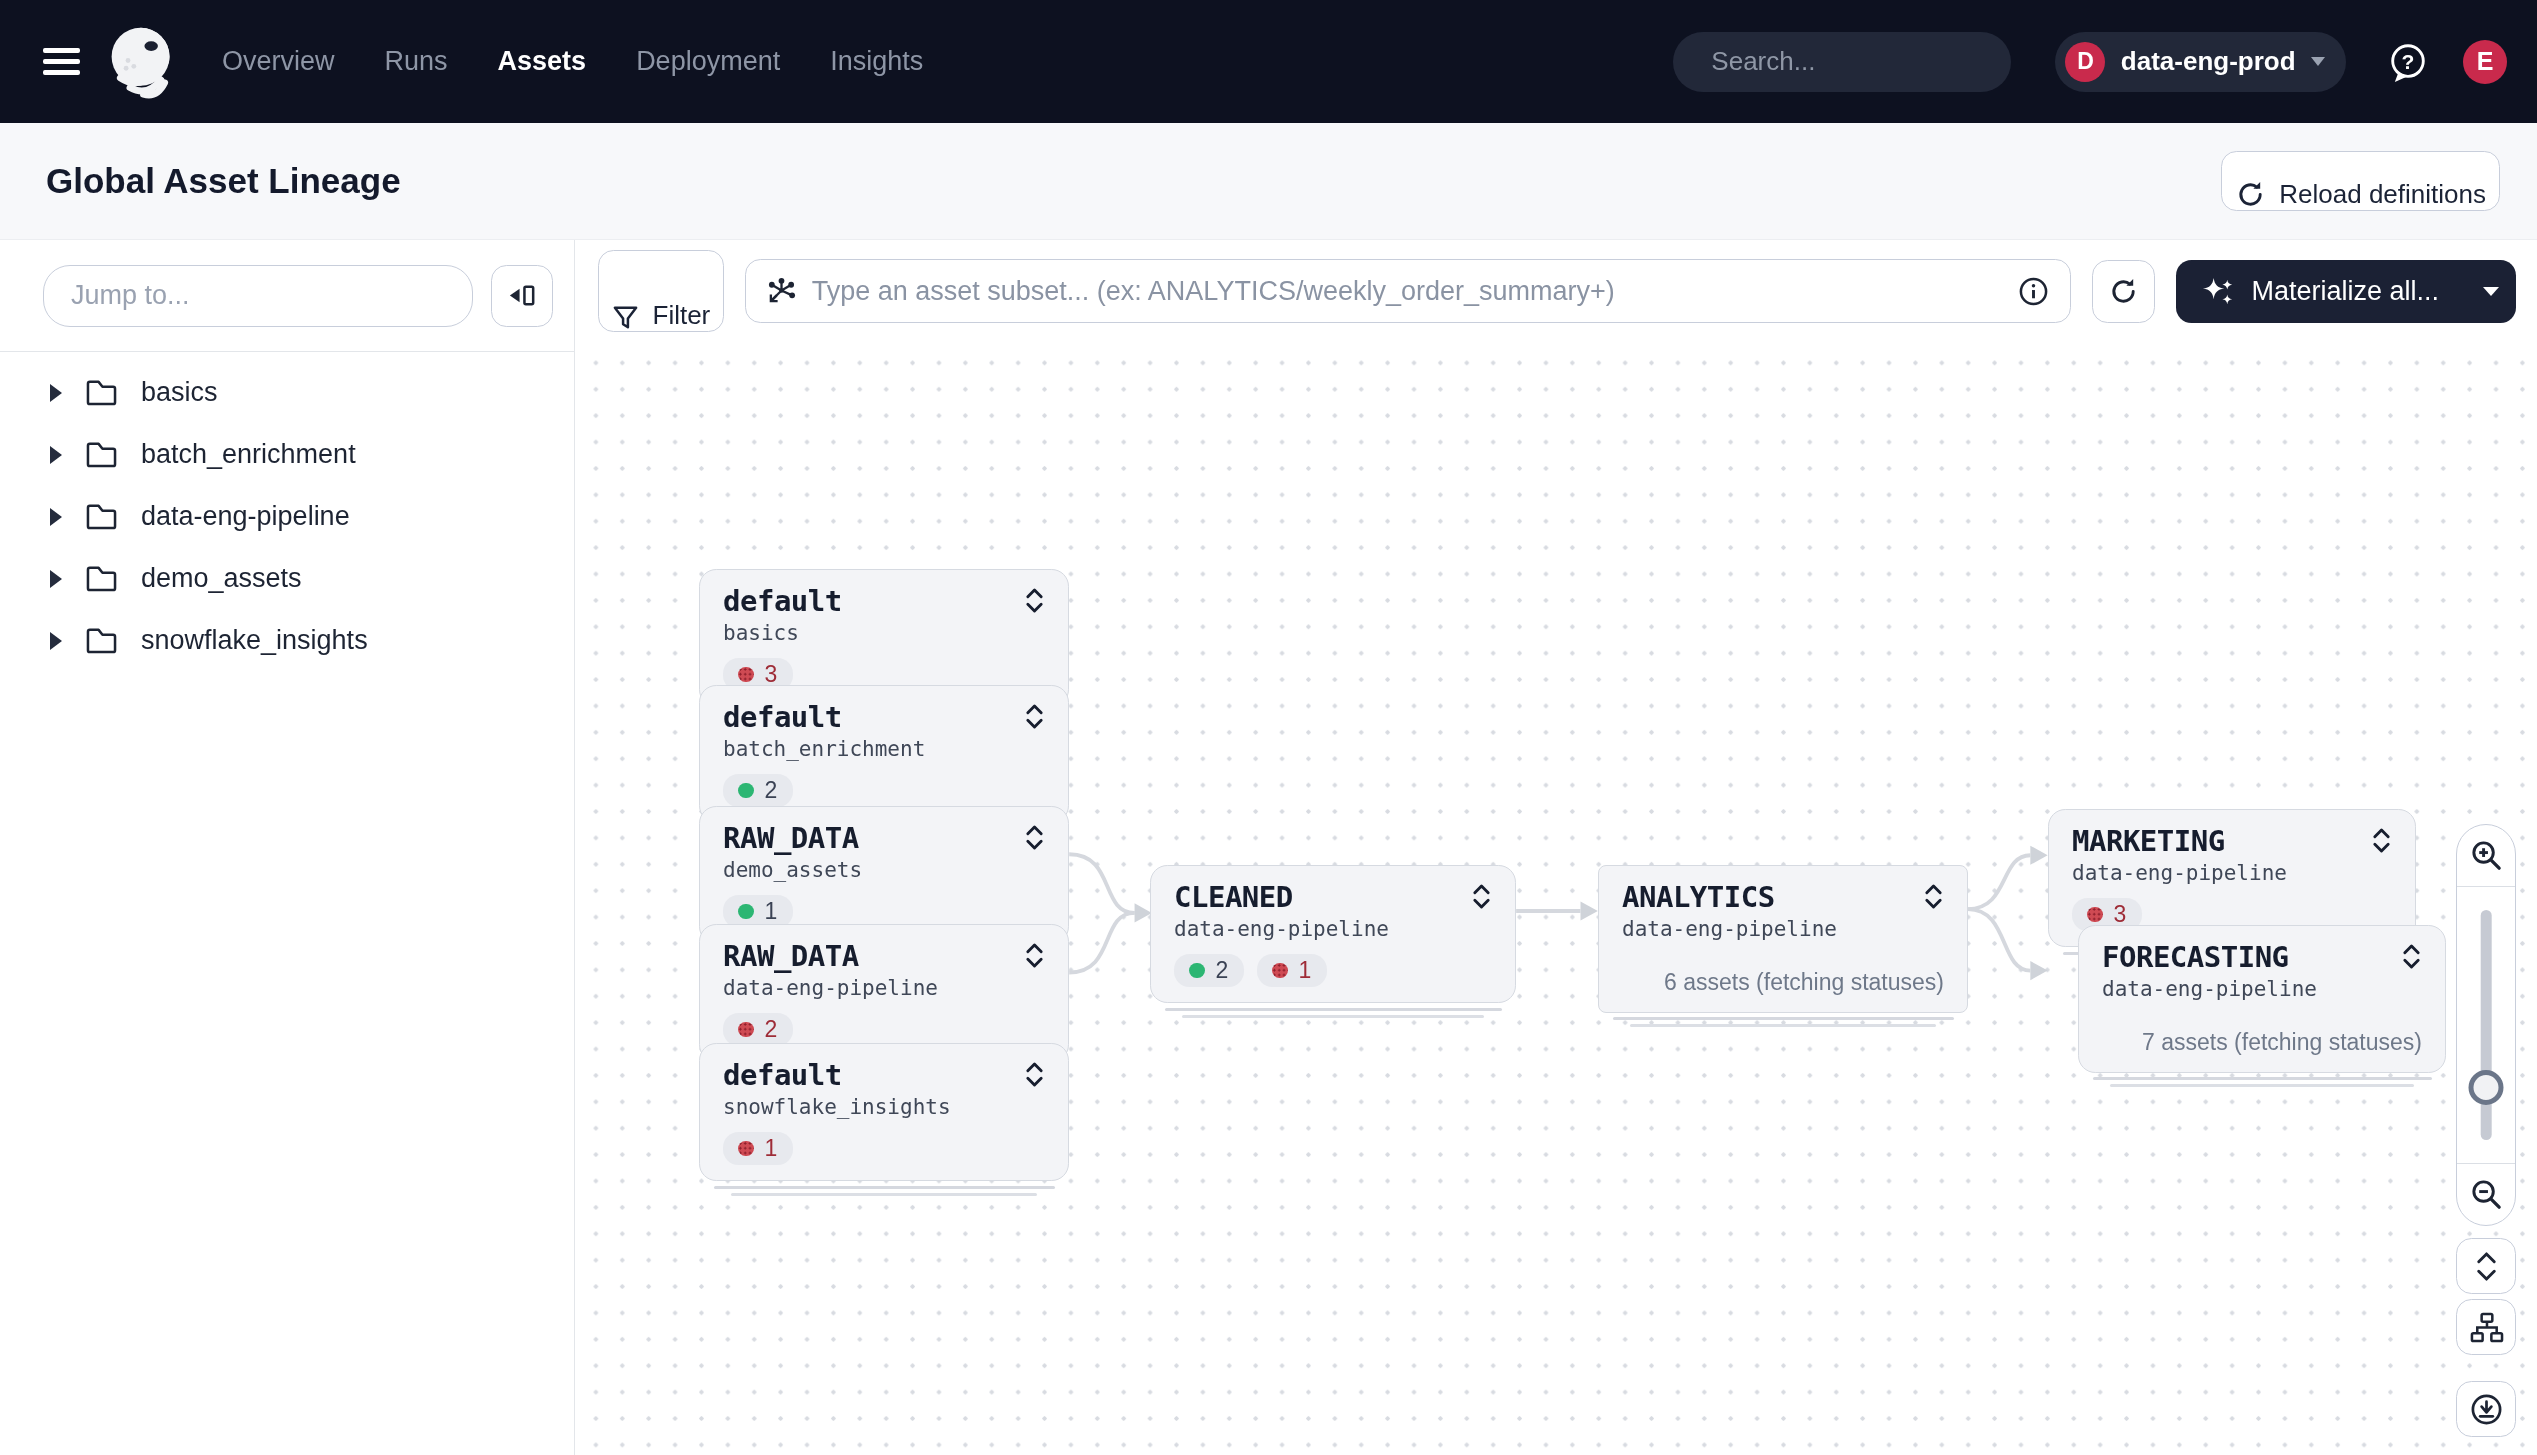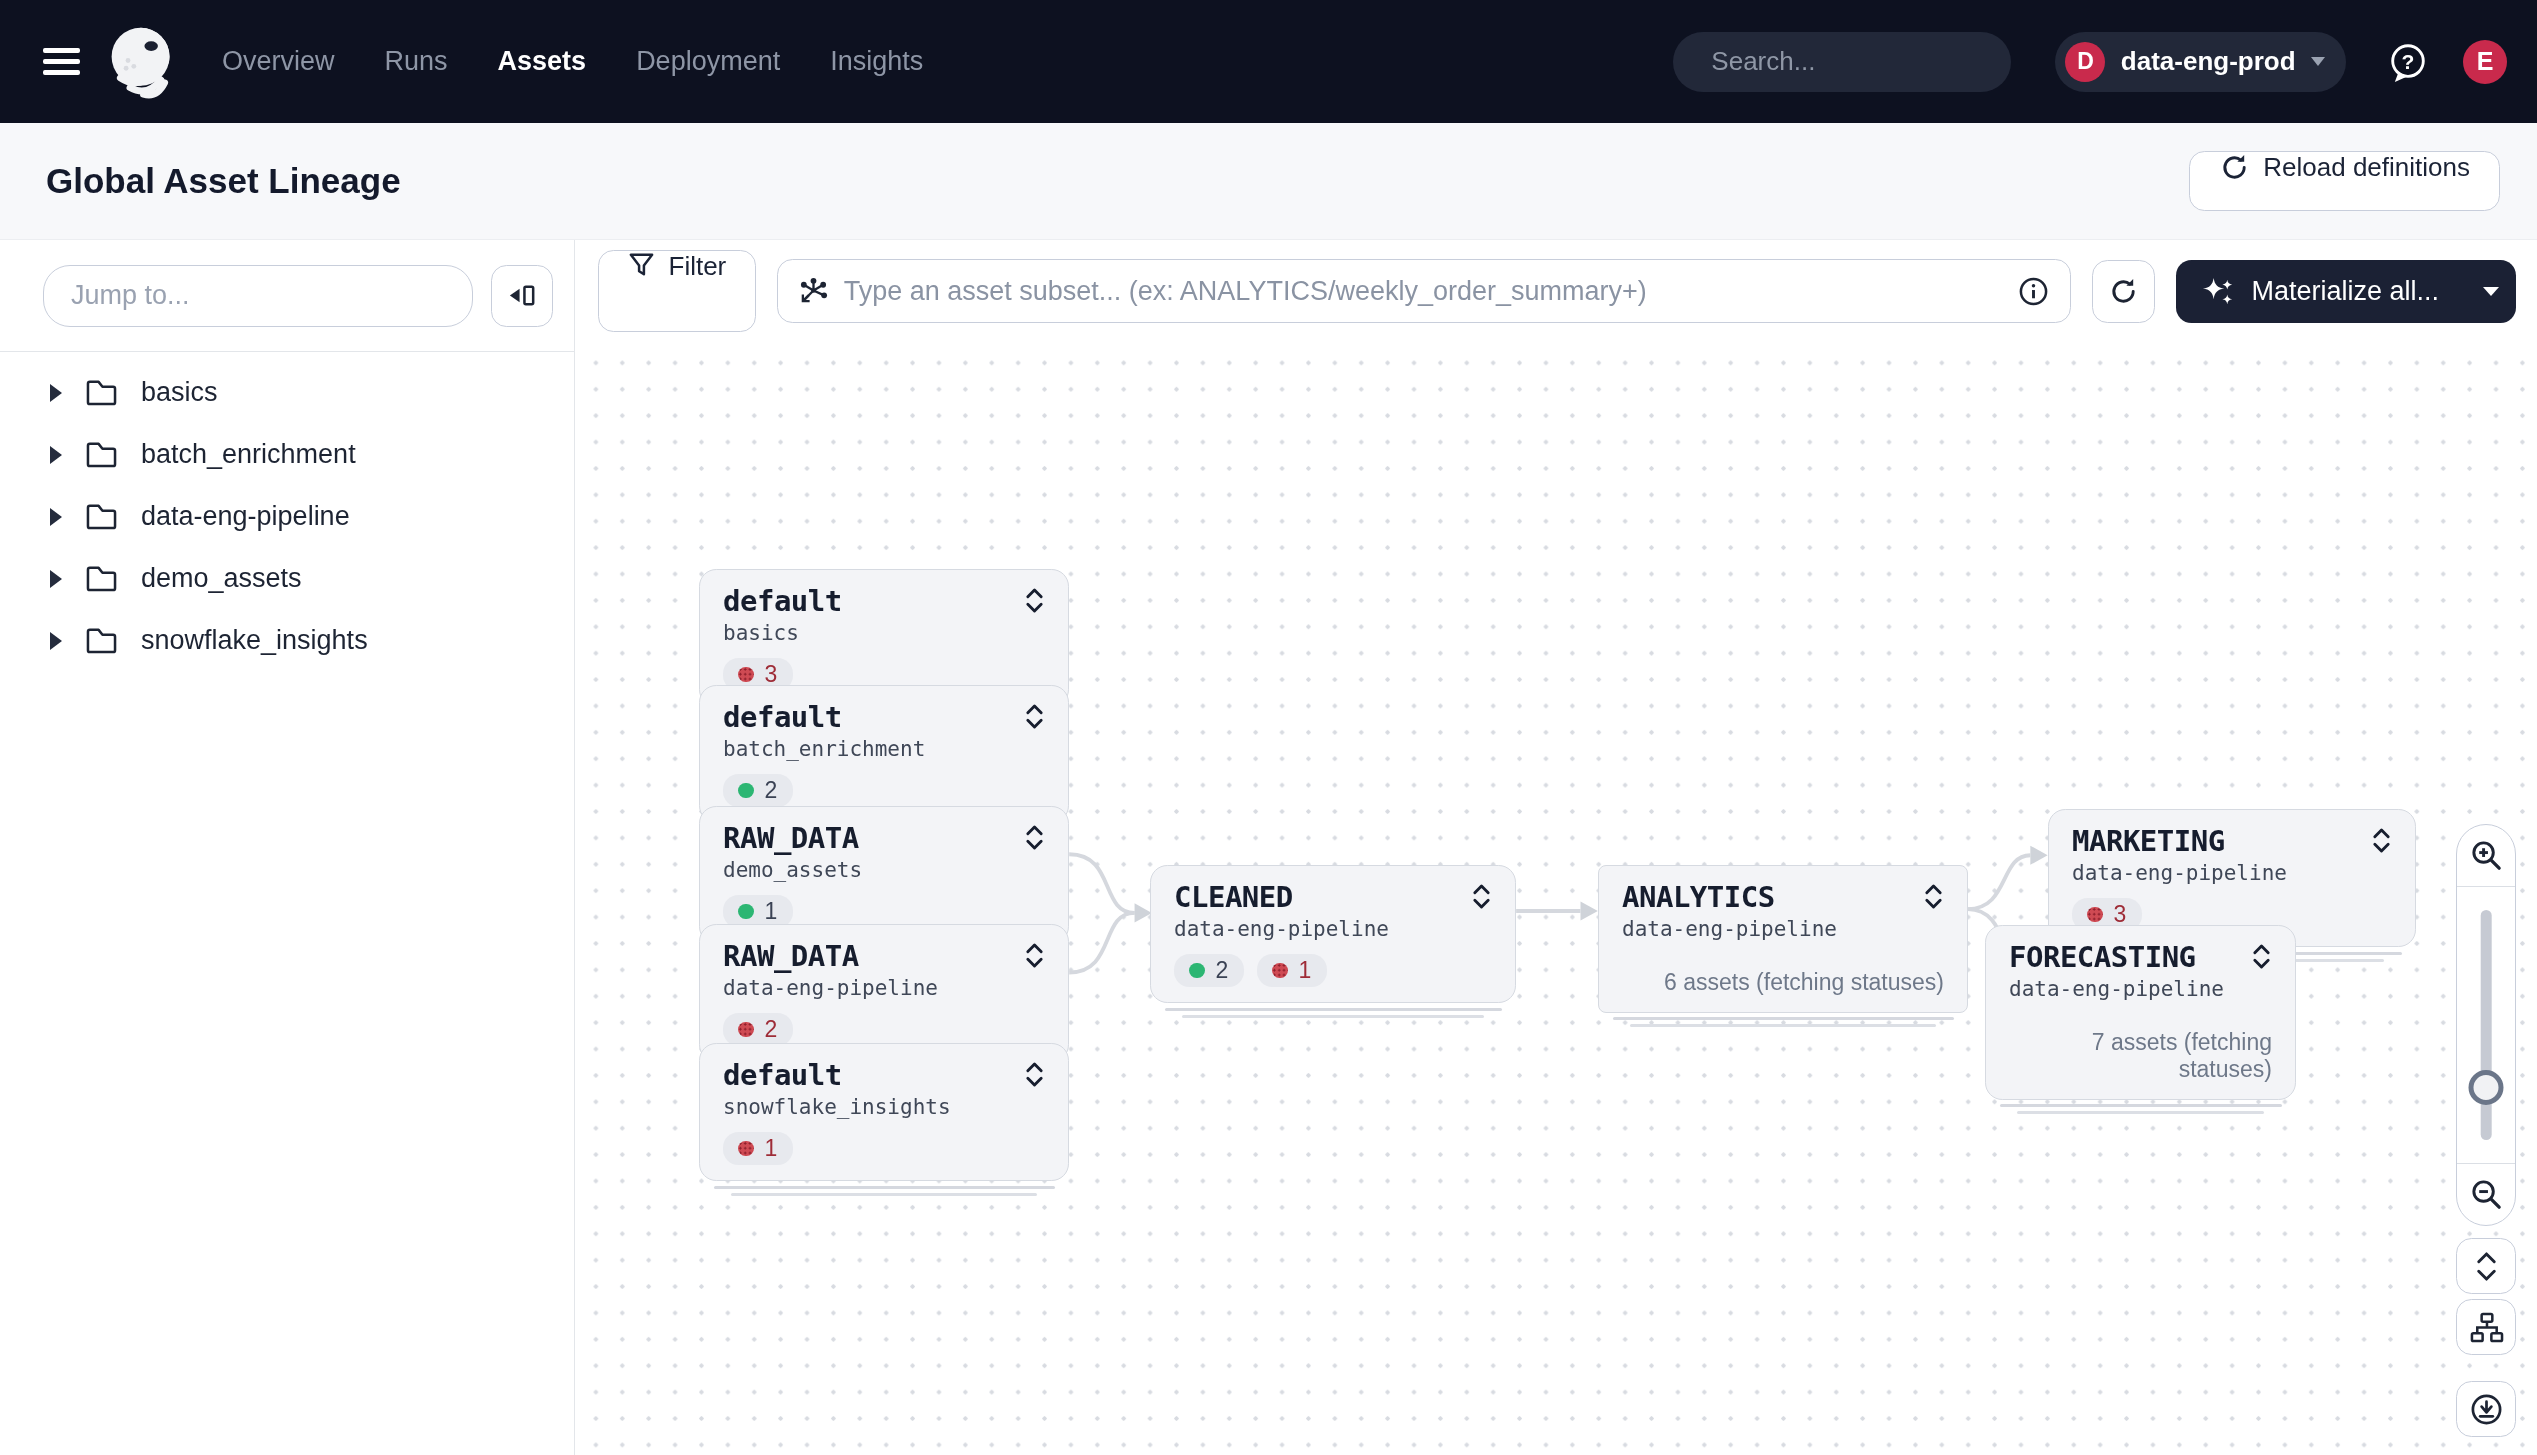--- a/index.html
+++ b/index.html
@@ -23,21 +23,21 @@
   .d-badge { width:40px; height:40px; border-radius:50%; background:#c92a4c; color:#fff; font-weight:700; font-size:23px; display:flex; align-items:center; justify-content:center; }
   .ws-name { color:#fff; font-size:26px; font-weight:600; }
   .caret-down { width:0; height:0; border-left:7.7px solid transparent; border-right:7.7px solid transparent; border-top:9.6px solid #9aa2b1; }
   .help { margin-left:40px; cursor:pointer; }
   .avatar { width:44px; height:44px; border-radius:50%; background:#c92a4c; color:#fff; font-size:25px; font-weight:700; display:flex; align-items:center; justify-content:center; margin-left:33px; cursor:pointer; }
 
   
   .pagehead { height:117px; background:#f7f8fa; border-bottom:1px solid #eceef1; display:flex; align-items:center; padding:0 38px 0 46px; }
   .pagetitle { font-size:35px; font-weight:700; color:#141a2c; }
   .head-spacer { flex:1; }
-  .btn { display:flex; align-items:flex-start; gap:13.5px; background:#fff; border:1.9px solid #c8cedb; border-radius:15.4px; height:60px; padding:0 29px; font-size:26px; color:#1b2336; font-weight:500; cursor:pointer; white-space:nowrap; }
+  .btn { display:flex; align-items:flex-end; gap:13.5px; background:#fff; border:1.9px solid #c8cedb; border-radius:15.4px; height:60px; padding:0 13px; font-size:26px; color:#1b2336; font-weight:500; cursor:pointer; white-space:nowrap; }
 
   
   .content { display:flex; height:1215px; }
   .sidebar { width:575px; border-right:1px solid #e3e6ea; background:#fff; }
   .side-toolbar { height:112px; display:flex; align-items:center; padding:0 19px 0 43px; gap:18px; border-bottom:1px solid #e3e6ea; }
   .jump-input { width:430px; height:62px; border:1.9px solid #c8cedb; border-radius:27px; padding:0 27px; font-size:27px; color:#1b2336; outline:none; font-family:"Liberation Sans",sans-serif; }
   .jump-input::placeholder { color:#9aa2b1; }
   .sq-btn { width:62px; height:62px; border:1.9px solid #c8cedb; border-radius:15.4px; background:#fff; display:flex; align-items:center; justify-content:center; cursor:pointer; flex:none; }
 
   .tree { padding-top:9.6px; }
@@ -411,21 +411,21 @@
             <div class="node-sub">data-eng-pipeline</div>
             <div class="badge-row">
               <div class="badge">
                 <span class="dot failed"></span>
                 <span class="badge-count failed">3</span>
               </div>
             </div>
             <div class="stack1"></div>
             <div class="stack2"></div>
           </div>
-          <div class="node" style="left: 1410px; top: 583px; width: 311px;">
+          <div class="node" style="left: 1503px; top: 583px; width: 368px;">
             <div class="node-head">
               <span class="node-title">FORECASTING</span>
               <svg width="21" height="29" viewBox="0 0 22 30" style="margin-top:2.9px">
                 <polyline points="4,11 11,4 18,11" fill="none" stroke="#161d2e" stroke-width="3" stroke-linecap="round" stroke-linejoin="round"></polyline>
                 <polyline points="4,19 11,26 18,19" fill="none" stroke="#161d2e" stroke-width="3" stroke-linecap="round" stroke-linejoin="round"></polyline>
               </svg>
             </div>
             <div class="node-sub">data-eng-pipeline</div>
             <div class="node-note">7 assets (fetching statuses)</div>
             <div class="stack1"></div>

